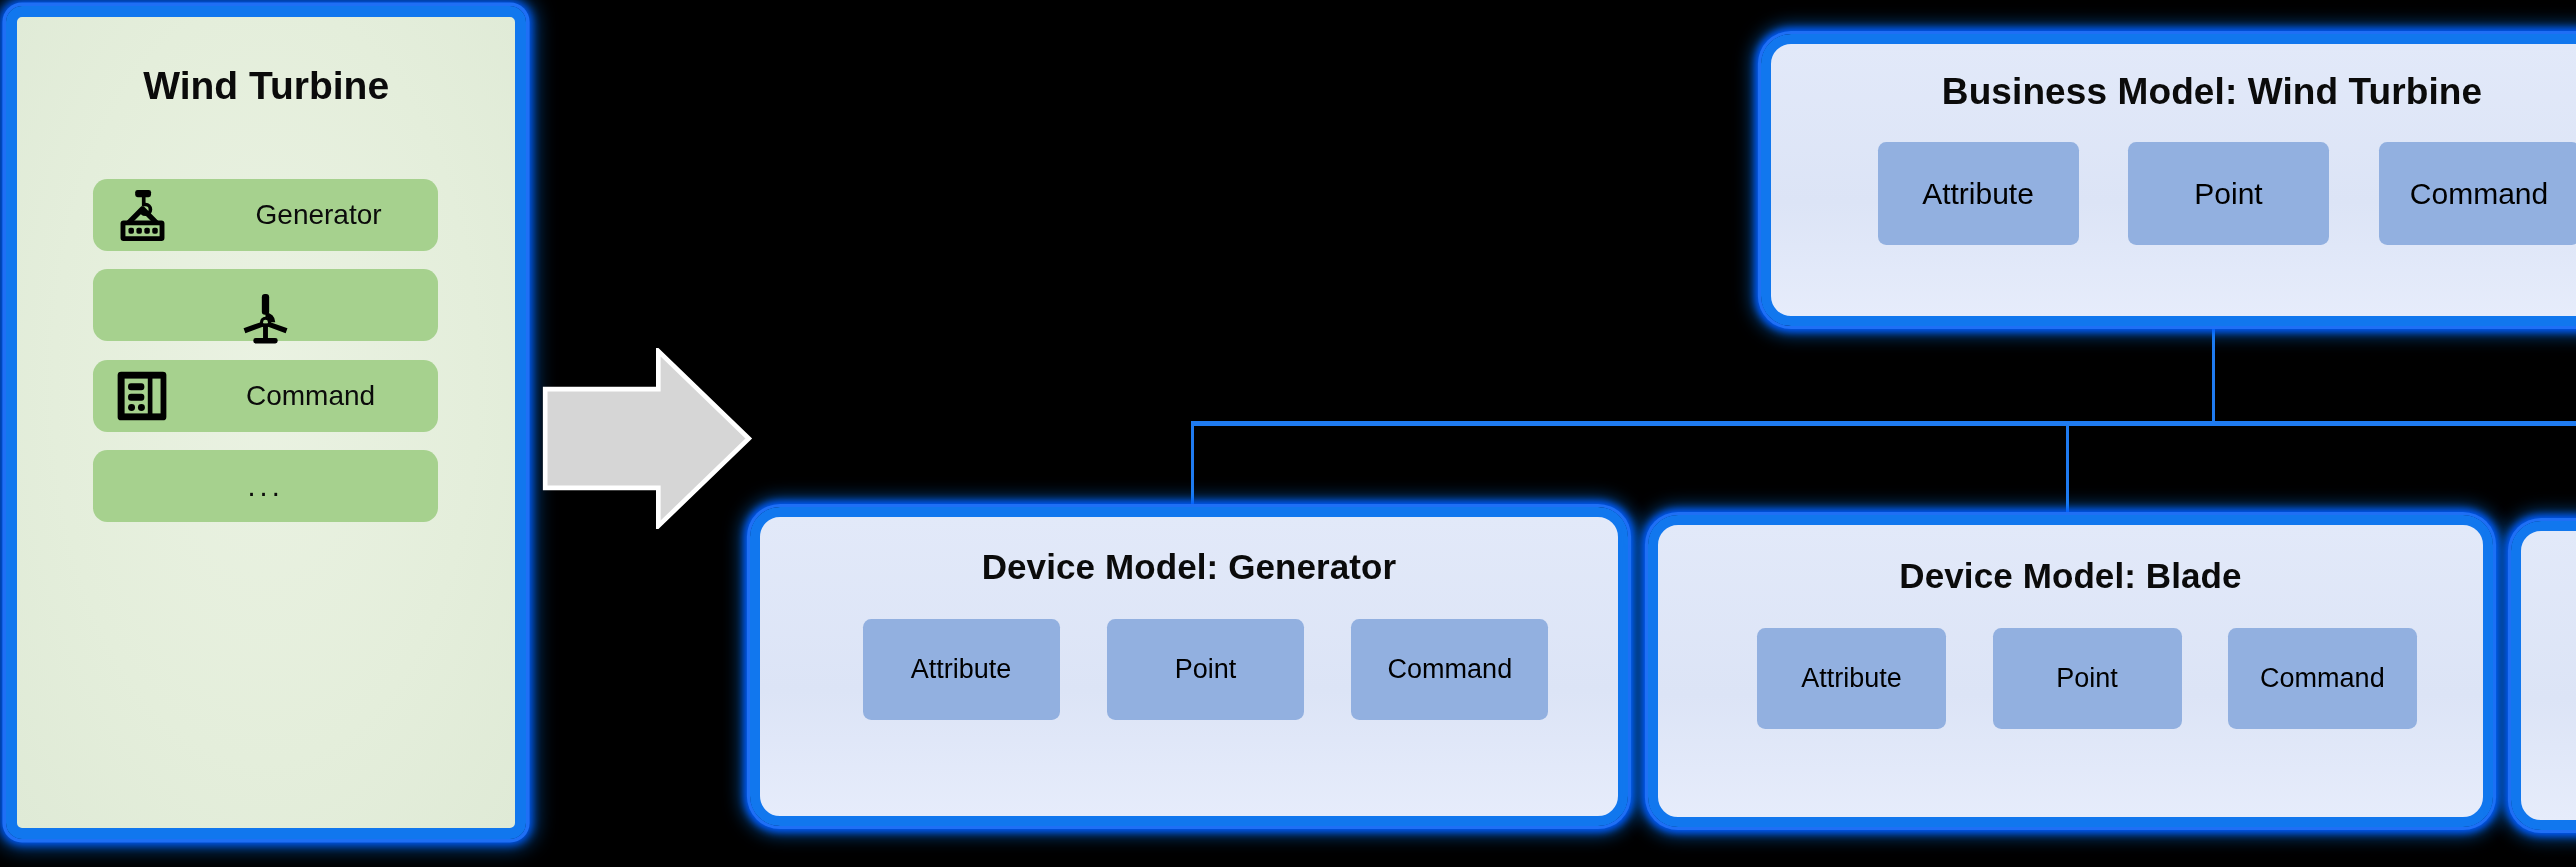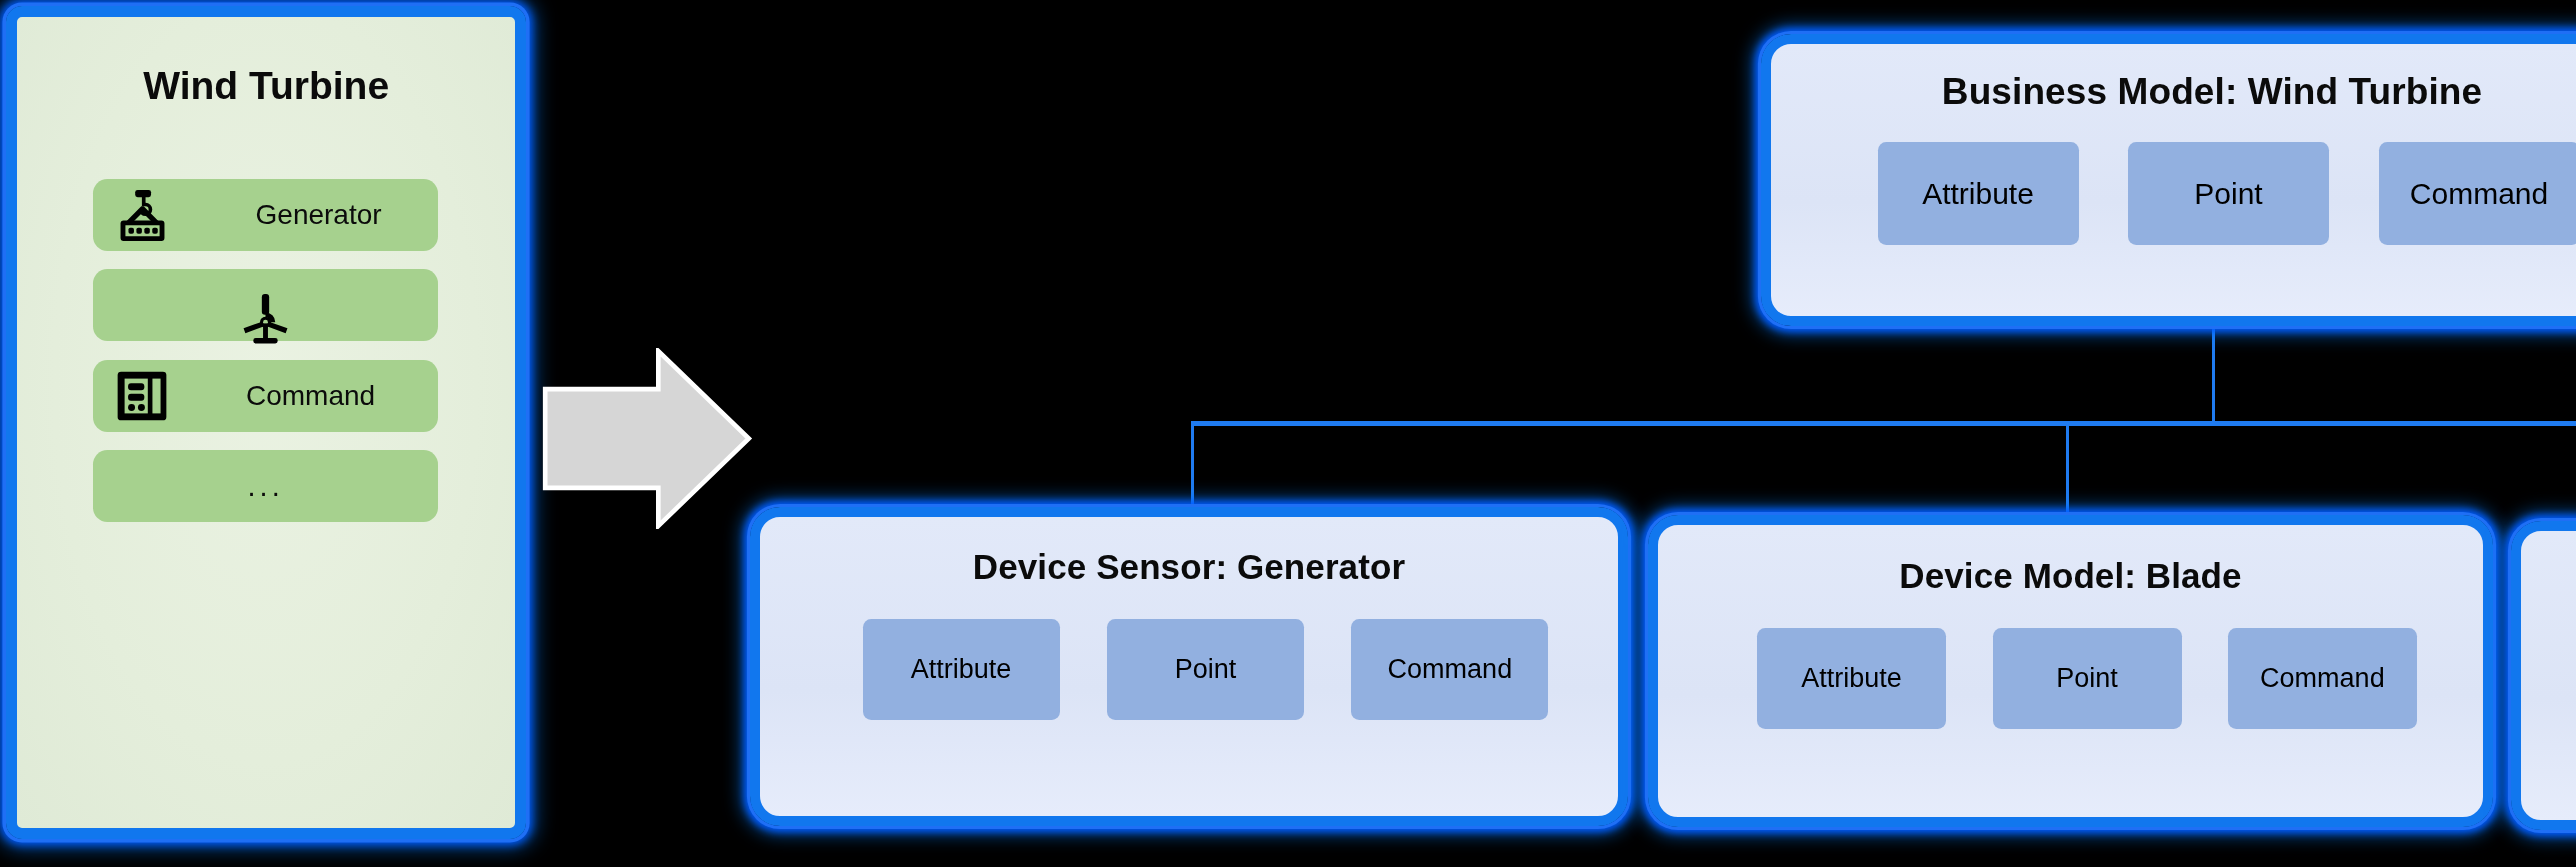--- a/index.html
+++ b/index.html
@@ -170,21 +170,21 @@
       <div class="chip" style="width:201px; height:103px; font-size:30px;">
         <span>Point</span>
       </div>
       <div class="chip" style="width:201px; height:103px; font-size:30px;">
         <span>Command</span>
       </div>
     </div>
   </div>
 
   <div class="bluecard inner-glow" style="left:750px; top:507px; width:878px; height:319px;">
-    <div class="card-title" style="font-size:35px; margin-top:30px;">Device Sensor: Generator</div>
+    <div class="card-title" style="font-size:35px; margin-top:30px;">Device Model: Generator</div>
     <div class="chip-row" style="margin-top:32px; gap:14.4px;">
       <div class="chip" style="width:197px; height:101px; font-size:27px;">
         <span>Attribute</span>
       </div>
       <div class="chip" style="width:197px; height:101px; font-size:27px;">
         <span>Point</span>
       </div>
       <div class="chip" style="width:197px; height:101px; font-size:27px;">
         <span>Command</span>
       </div>

